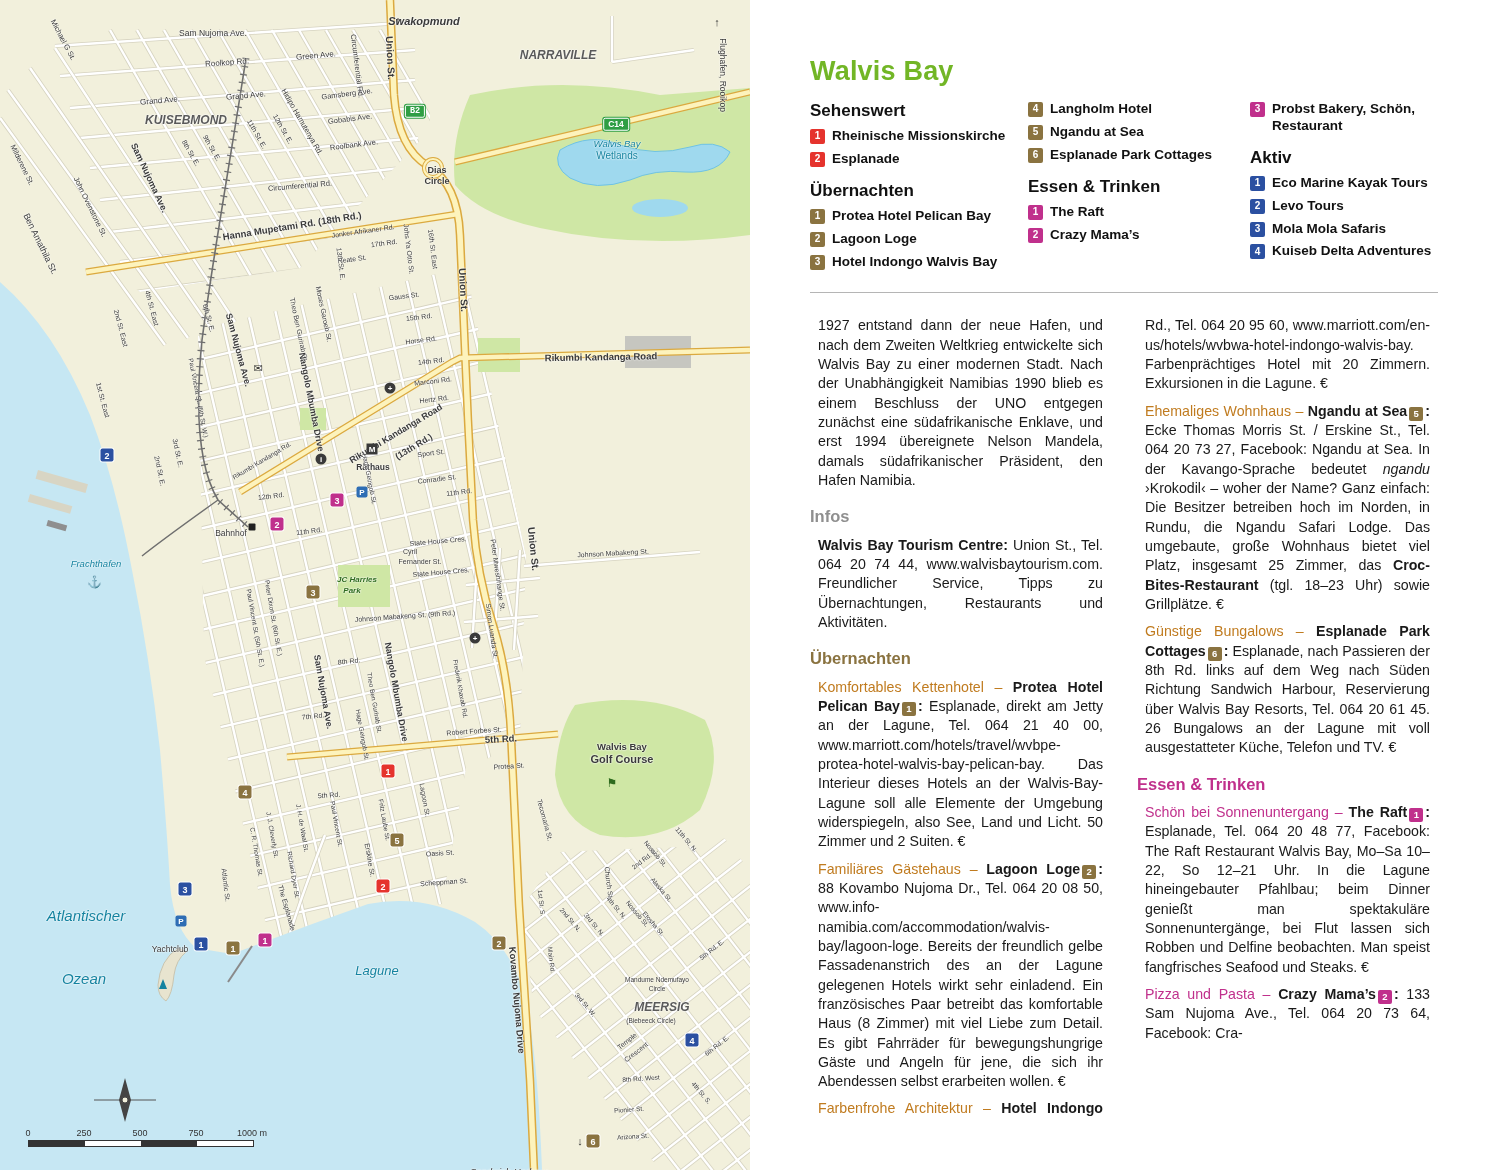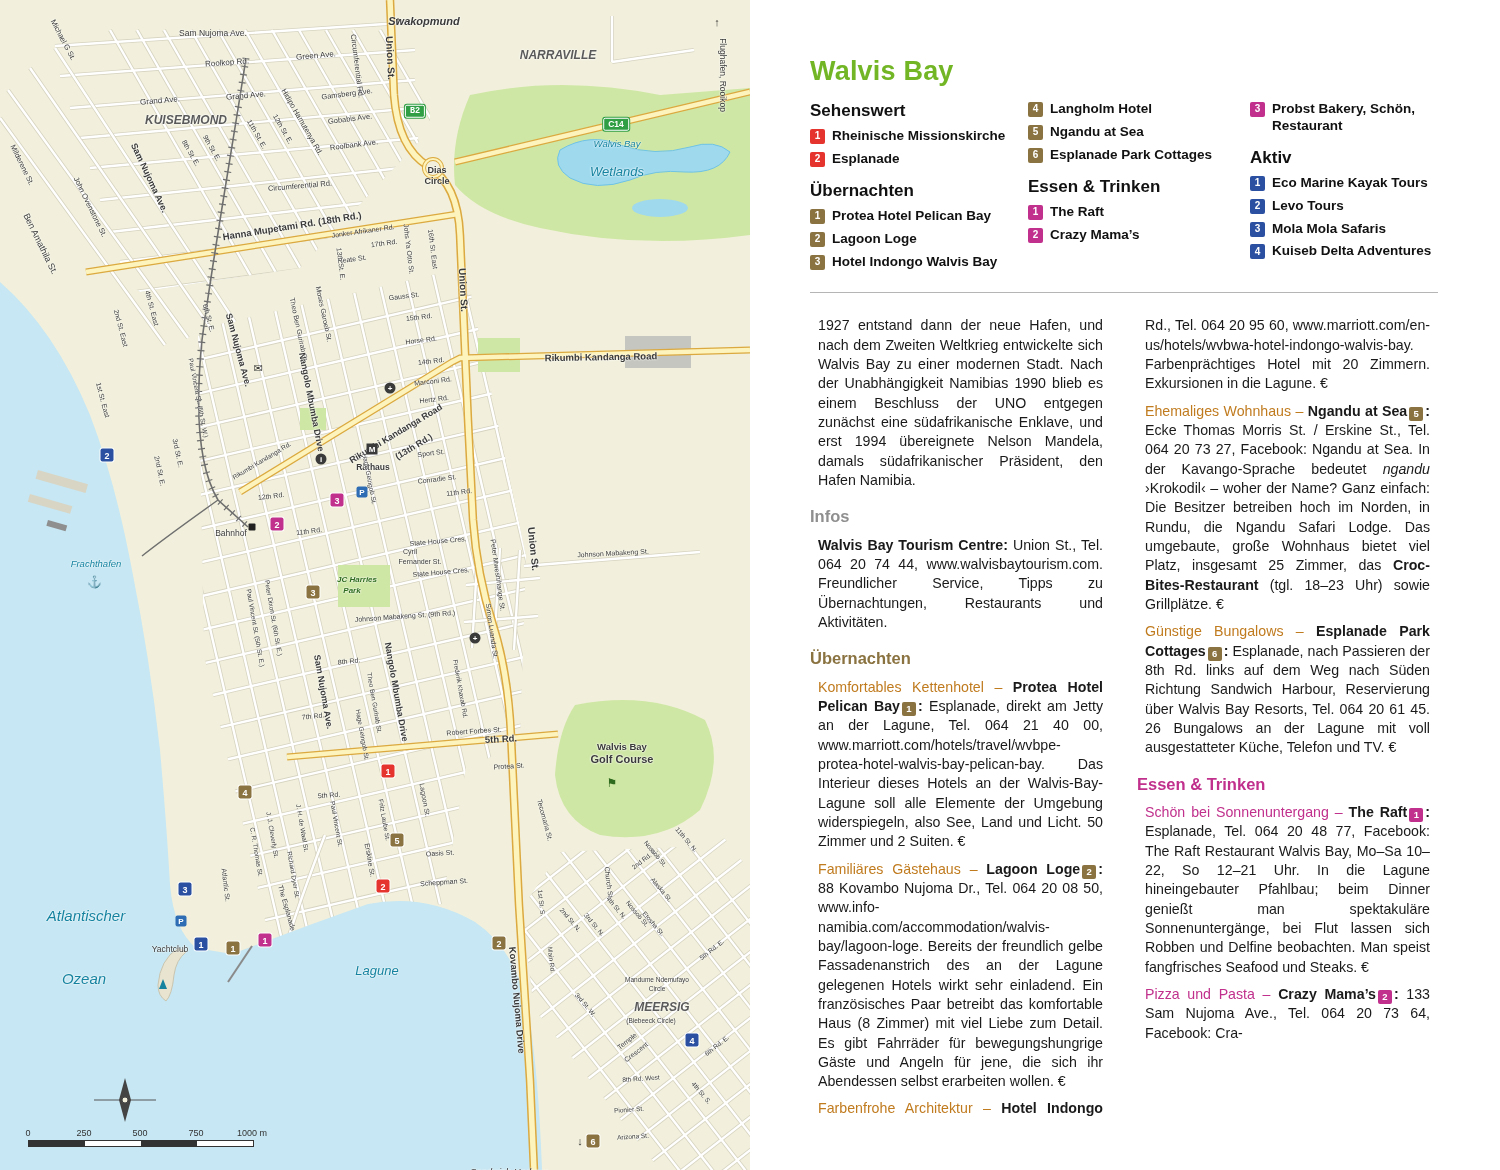--- a/index.html
+++ b/index.html
@@ -239,21 +239,21 @@
         <span class="map-label" style="left: 558px; top: 55px; font-size: 12px; transform: translate(-50%, -50%) rotate(0deg); font-weight: bold; font-style: italic; color: rgb(90, 90, 90);">NARRAVILLE</span>
         <span class="map-label" style="left: 723px; top: 75px; font-size: 8.5px; transform: translate(-50%, -50%) rotate(90deg); color: rgb(58, 58, 58);">Flughafen, Rooikop</span>
         <span class="map-label" style="left: 160px; top: 101px; font-size: 8px; transform: translate(-50%, -50%) rotate(-5deg); color: rgb(58, 58, 58);">Grand Ave.</span>
         <span class="map-label" style="left: 246px; top: 96px; font-size: 8px; transform: translate(-50%, -50%) rotate(-5deg); color: rgb(58, 58, 58);">Grand Ave.</span>
         <span class="map-label" style="left: 347px; top: 94px; font-size: 7.5px; transform: translate(-50%, -50%) rotate(-7deg); color: rgb(58, 58, 58);">Gamsberg Ave.</span>
         <span class="map-label" style="left: 350px; top: 119px; font-size: 7.5px; transform: translate(-50%, -50%) rotate(-7deg); color: rgb(58, 58, 58);">Gobabis Ave.</span>
         <span class="map-label" style="left: 354px; top: 145px; font-size: 7.5px; transform: translate(-50%, -50%) rotate(-7deg); color: rgb(58, 58, 58);">Roolbank Ave.</span>
         <span class="map-label" style="left: 302px; top: 122px; font-size: 7.5px; transform: translate(-50%, -50%) rotate(60deg); color: rgb(58, 58, 58);">Hidipo Hamutenya Rd.</span>
         <span class="map-label" style="left: 186px; top: 120px; font-size: 12px; transform: translate(-50%, -50%) rotate(0deg); font-weight: bold; font-style: italic; color: rgb(90, 90, 90);">KUISEBMOND</span>
         <span class="map-label" style="left: 617px; top: 144px; font-size: 9.5px; transform: translate(-50%, -50%) rotate(0deg); font-style: italic; color: rgb(21, 131, 160);">Walvis Bay</span>
-        <span class="map-label" style="left: 617px; top: 171px; font-size: 13px; transform: translate(-50%, -50%) rotate(0deg); font-style: italic; color: rgb(21, 131, 160);">Wetlands</span>
+        <span class="map-label" style="left: 617px; top: 156px; font-size: 10px; transform: translate(-50%, -50%) rotate(0deg); color: rgb(21, 131, 160);">Wetlands</span>
         <span class="map-label" style="left: 22px; top: 165px; font-size: 7.5px; transform: translate(-50%, -50%) rotate(64deg); color: rgb(58, 58, 58);">Milderene St.</span>
         <span class="map-label" style="left: 149px; top: 178px; font-size: 9px; transform: translate(-50%, -50%) rotate(65deg); font-weight: bold; color: rgb(58, 58, 58);">Sam Nujoma Ave.</span>
         <span class="map-label" style="left: 90px; top: 207px; font-size: 7.5px; transform: translate(-50%, -50%) rotate(64deg); color: rgb(58, 58, 58);">John Ovenstone St.</span>
         <span class="map-label" style="left: 40px; top: 244px; font-size: 9px; transform: translate(-50%, -50%) rotate(64deg); color: rgb(58, 58, 58);">Ben Amathila St.</span>
         <span class="map-label" style="left: 300px; top: 186px; font-size: 7.5px; transform: translate(-50%, -50%) rotate(-5deg); color: rgb(58, 58, 58);">Circumferential Rd.</span>
         <span class="map-label" style="left: 437px; top: 170px; font-size: 9px; transform: translate(-50%, -50%) rotate(0deg); font-weight: bold; color: rgb(58, 58, 58);">Dias</span>
         <span class="map-label" style="left: 437px; top: 181px; font-size: 9px; transform: translate(-50%, -50%) rotate(0deg); font-weight: bold; color: rgb(58, 58, 58);">Circle</span>
         <span class="map-label" style="left: 292px; top: 226px; font-size: 9.5px; transform: translate(-50%, -50%) rotate(-9deg); font-weight: bold; color: rgb(58, 58, 58);">Hanna Mupetami Rd. (18th Rd.)</span>
         <span class="map-label" style="left: 363px; top: 231px; font-size: 7px; transform: translate(-50%, -50%) rotate(-8deg); color: rgb(58, 58, 58);">Jonker Afrikaner Rd.</span>
         <span class="map-label" style="left: 384px; top: 243px; font-size: 7px; transform: translate(-50%, -50%) rotate(-8deg); color: rgb(58, 58, 58);">17th Rd.</span>

